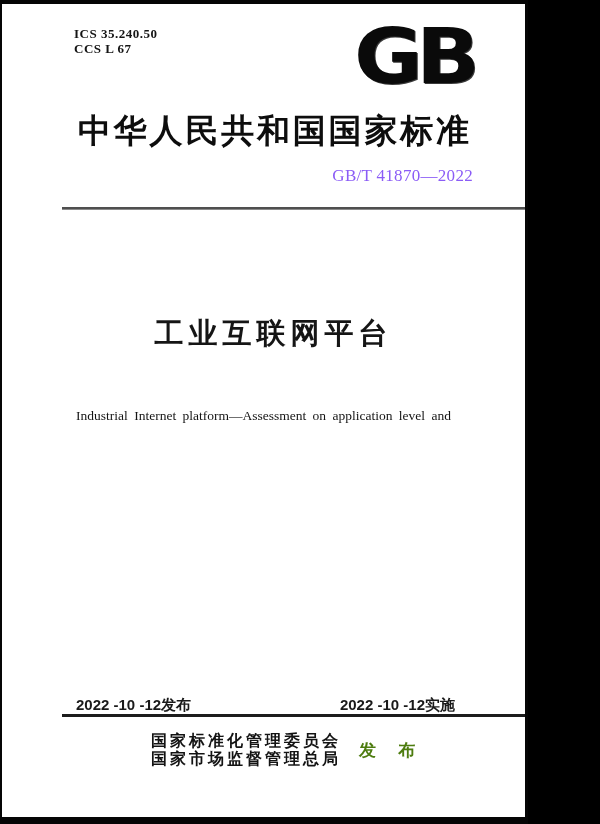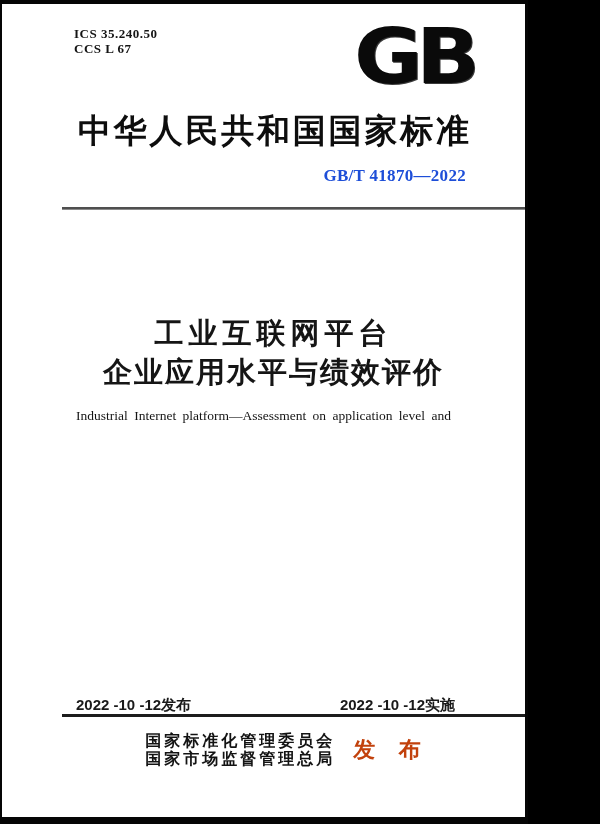--- a/index.html
+++ b/index.html
@@ -32,23 +32,23 @@
     text-shadow:1px 1px 0 #3a3a3a;
   }
   
   .national-title{
     top:106px;left:76px;right:56px;
     display:flex;justify-content:space-between;
     font-weight:bold;font-size:33px;line-height:42px;
     color:#0d0d0d;white-space:nowrap;
   }
   .std-number{
-    top:162px;right:59px;
-    font-weight:bold;font-size:17px;letter-spacing:.3px;
-    color:#1d4ed8;
+    top:162px;right:52px;
+    font-weight:normal;font-size:17px;letter-spacing:.3px;
+    color:#8b5cf6;
   }
   .rule-top{
     top:203px;left:60px;width:480px;height:2px;
     background:#4f4f4f;border-bottom:1px solid #8a8a8a;
   }
   
   .doc-title{
     left:0;right:0;text-align:center;
     font-family:"Liberation Sans","DejaVu Sans",sans-serif;
     font-weight:bold;color:#151515;white-space:nowrap;padding-left:20px;
@@ -77,22 +77,22 @@
     display:flex;justify-content:center;align-items:center;
     transform:translateX(24px);
   }
   .publisher-lines{
     font-weight:bold;font-size:16px;line-height:18px;
     letter-spacing:3px;color:#131313;text-align:center;
     white-space:nowrap;
   }
   .publish-label{
     margin-left:18px;
-    font-weight:bold;font-size:22px;letter-spacing:9px;
-    color:#c2410c;white-space:nowrap;
+    font-weight:bold;font-size:17px;letter-spacing:9px;
+    color:#4d7c0f;white-space:nowrap;
   }
 </style>
 </head>
 <body>
 
 <div class="sheet">
 
   <div class="abs ics-block">
     <div>ICS 35.240.50</div>
     <div>CCS L 67</div>
@@ -112,21 +112,20 @@
       <span>家</span>
       <span>标</span>
       <span>准</span>
     </div>
 
   <div class="abs std-number">GB/T 41870—2022</div>
 
   <div class="abs rule-top"></div>
 
   <div class="abs doc-title doc-title-1">工业互联网平台</div>
-  <div class="abs doc-title doc-title-2">企业应用水平与绩效评价</div>
 
   <div class="abs eng-title">
     <div>Industrial Internet platform—Assessment on application level and</div>
   </div>
 
   <div class="abs dates-row">
     <span>2022 -10 -12发布</span>
     <span>2022 -10 -12实施</span>
   </div>
 

